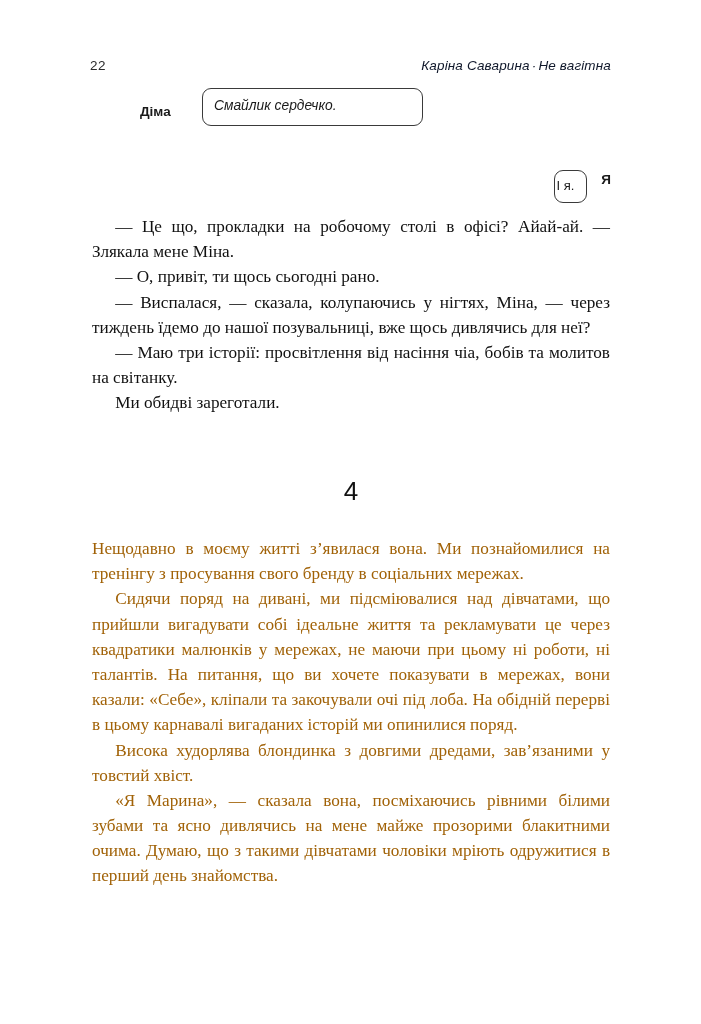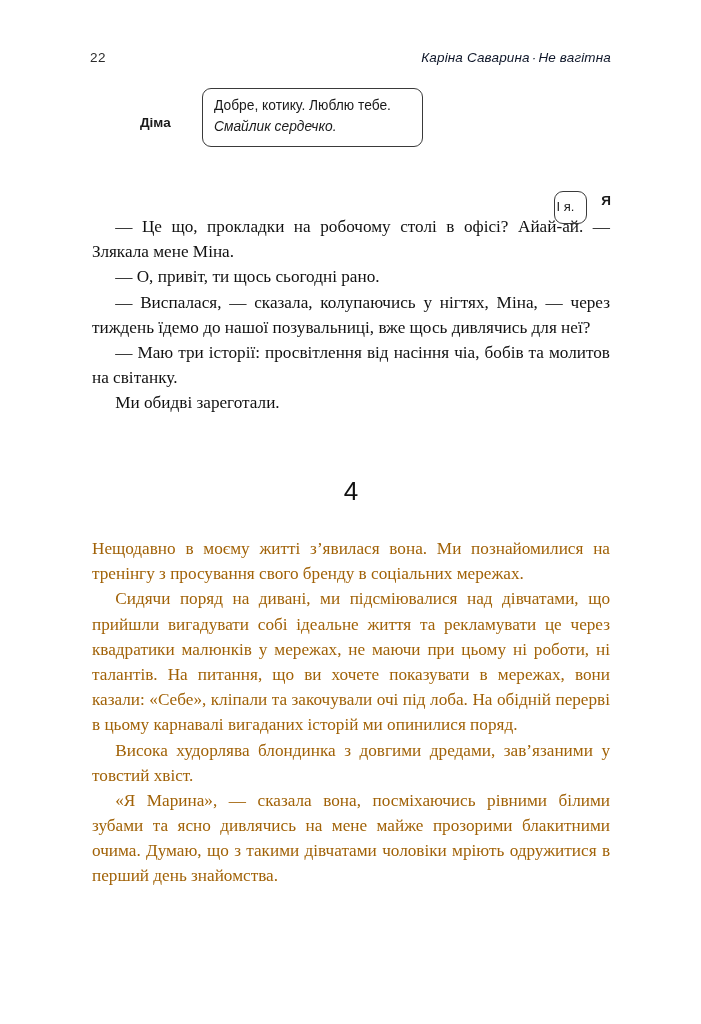--- a/index.html
+++ b/index.html
@@ -21,21 +21,21 @@
   .page {
     position: absolute;
     inset: 0;
   }
 
   
   .running-head {
     position: absolute;
     left: 90px;
     right: 90px;
-    top: 50px;
+    top: 58px;
     height: 20px;
     display: flex;
     align-items: baseline;
     justify-content: space-between;
     font-family: "Liberation Sans", "DejaVu Sans", sans-serif;
   }
   .folio {
     font-size: 13.5px;
     letter-spacing: 0.4px;
     color: #2b2b2b;
@@ -174,21 +174,20 @@
   <div class="running-head">
     <span class="folio">22</span>
     <span class="head-title"><span>Каріна Саварина</span><span class="head-sep">·</span><span>Не вагітна</span></span>
   </div>
 
   <div class="chat">
 
     <div class="chat-row left">
       <span class="chat-name">Діма</span>
       <div class="bubble big">
-        <span class="msg-line">Добре, котику. Люблю тебе.</span>
         <span class="msg-line italic">Смайлик сердечко.</span>
       </div>
     </div>
 
     <div class="chat-row right">
       <div class="bubble small">
         <span class="msg-line">І я.</span>
       </div>
       <span class="chat-name">Я</span>
     </div>

